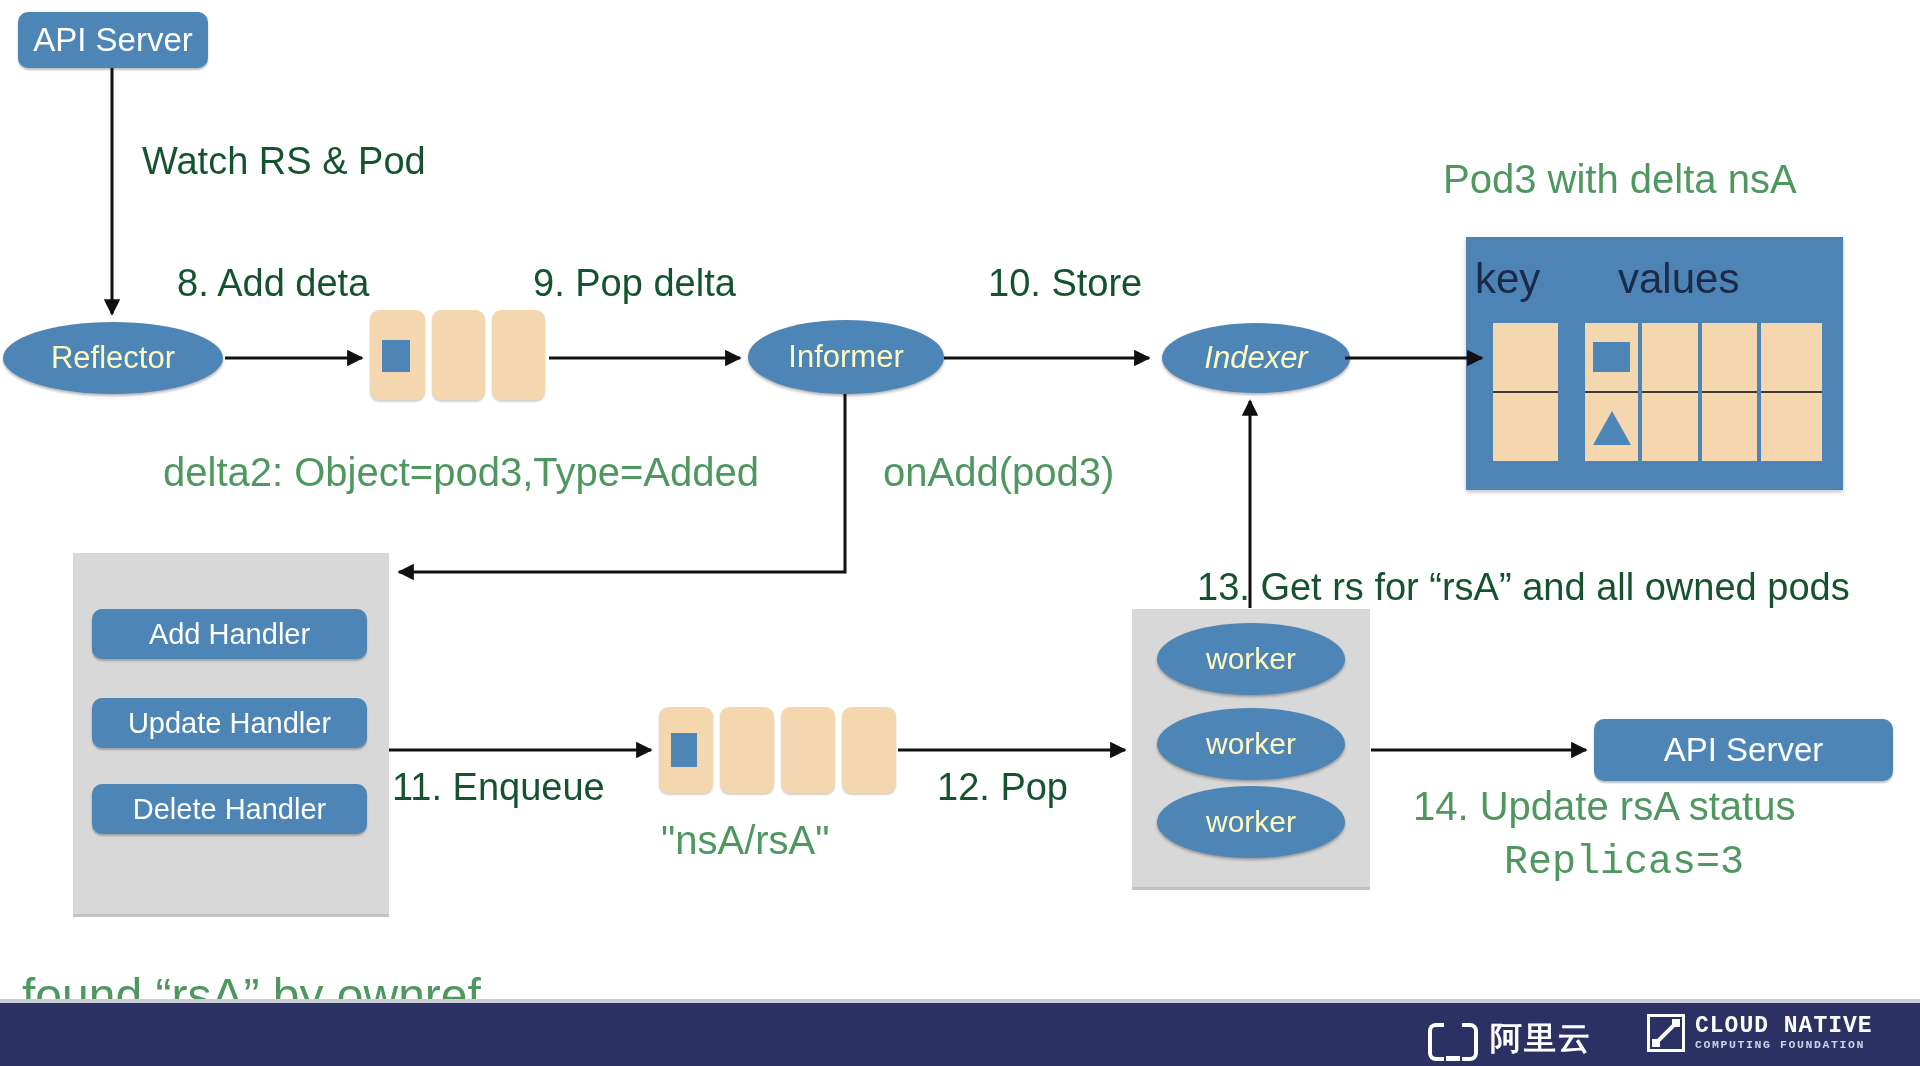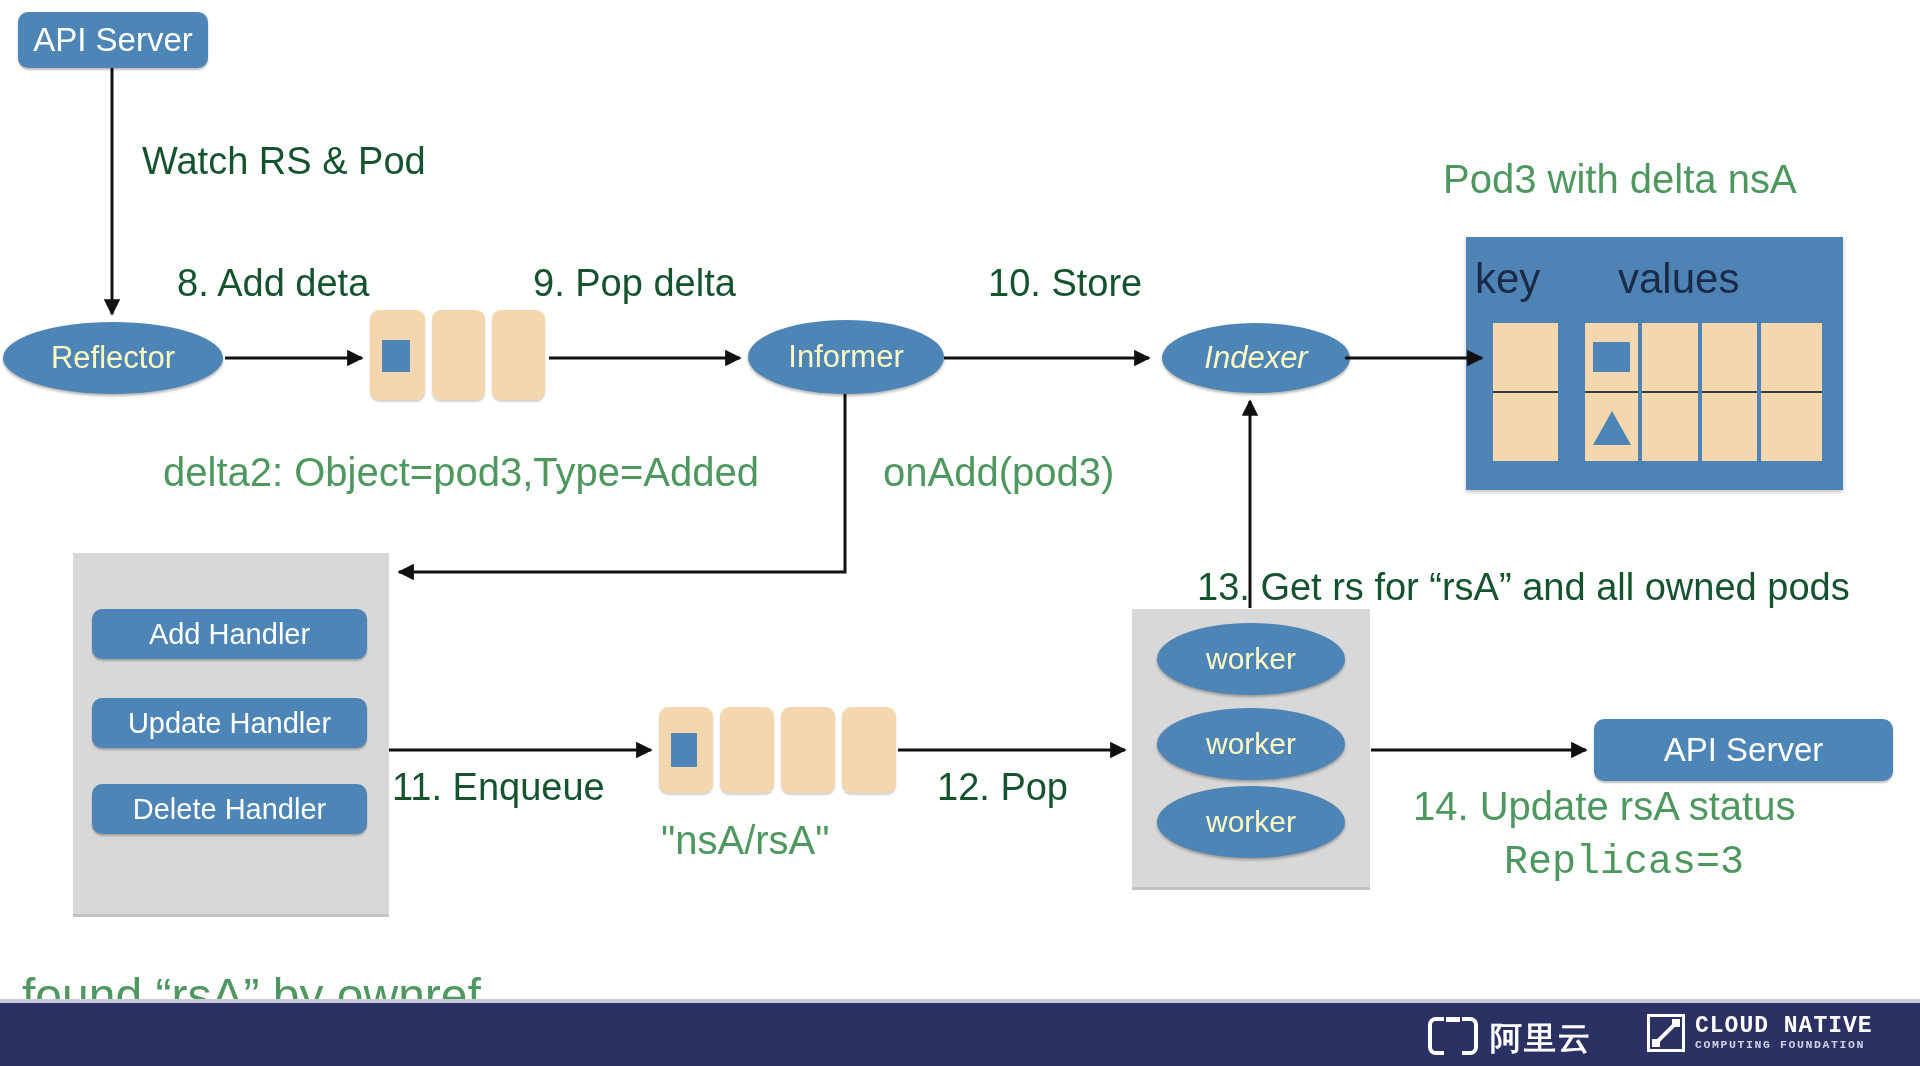--- a/index.html
+++ b/index.html
@@ -37,21 +37,21 @@
   .tbl-head{position:absolute;color:#1b2a47;font-size:42px;font-weight:500;}
   .tcell{position:absolute;background:#f4d7ae;}
   .tri{
     position:absolute;width:0;height:0;
     border-left:19px solid transparent;border-right:19px solid transparent;
     border-bottom:34px solid #4d85b6;
   }
   
   #footer-bar{position:absolute;left:0;top:1003px;width:1920px;height:63px;background:#2b3162;}
   #footer-divider{position:absolute;left:0;top:999px;width:1920px;height:4px;background:#c9cbd6;}
-  .ali{display:flex;align-items:flex-start;color:#ffffff;}
+  .ali{display:flex;align-items:flex-end;color:#ffffff;}
   .ali-bracket{width:12px;height:30px;border:4px solid #ffffff;}
   .ali-bracket.left{border-right:none;border-radius:8px 0 0 8px;}
   .ali-bracket.right{border-left:none;border-radius:0 8px 8px 0;}
   .ali-dash{width:14px;height:5px;background:#ffffff;margin:0 2px;}
   .ali-name{font-size:32px;font-weight:bold;margin-left:12px;letter-spacing:2px;}
   .cncf{display:flex;align-items:center;color:#ffffff;font-family:Liberation Mono, monospace;}
   .cncf-mark{position:relative;width:32px;height:32px;border:3px solid #ffffff;margin-right:10px;}
   .cncf-diag{position:absolute;left:14px;top:3px;width:4px;height:26px;background:#ffffff;transform:rotate(45deg);}
   .cncf-c1{position:absolute;right:2px;top:2px;width:8px;height:8px;background:#ffffff;}
   .cncf-c2{position:absolute;left:2px;bottom:2px;width:8px;height:8px;background:#ffffff;}

